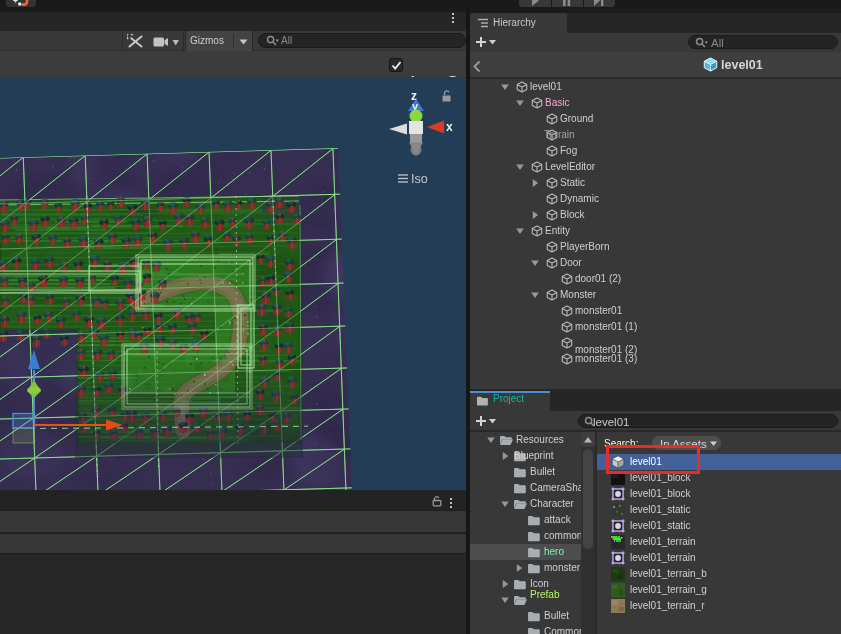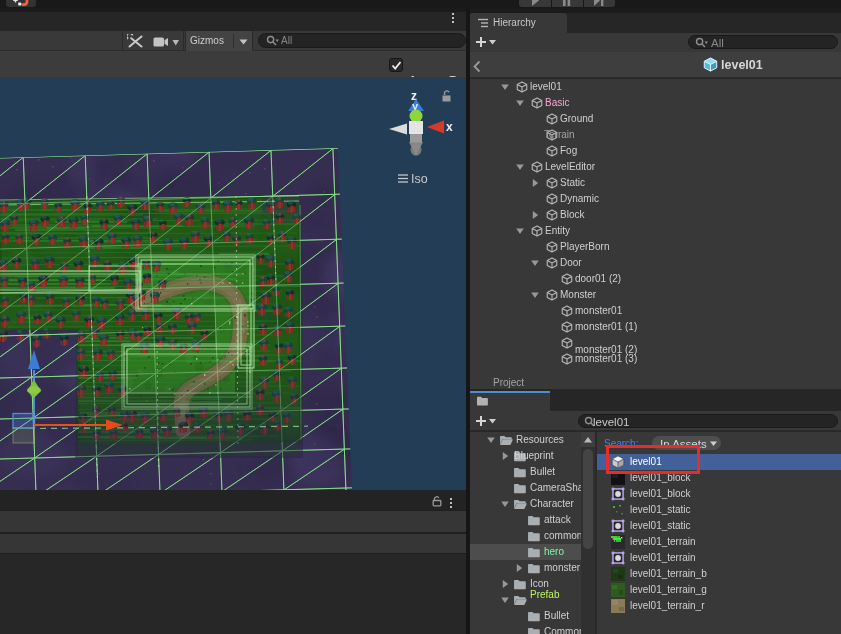--- a/index.html
+++ b/index.html
@@ -2117,21 +2117,21 @@
       </g>
     </svg>
     <div class="t12" style="left:575px;top:352px;color:#cfcfcf">monster01 (3)</div>
 
 <div class="abs" style="left:470px;top:389px;width:371px;height:22px;background:#262626"></div>
 <div class="abs" style="left:470px;top:393px;width:80px;height:18px;background:#383838"></div>
 <div class="abs" style="left:470px;top:390.5px;width:80px;height:2.5px;background:#4a8fd4"></div>
 <svg style="position:absolute;left:476px;top:394px" width="13" height="13" viewBox="0 0 16 16">
       <path d="M1.2 4.2 a0.9 0.9 0 0 1 0.9-0.9 h4 l1.6 1.6 h6 a0.9 0.9 0 0 1 0.9 0.9 v7.4 a0.9 0.9 0 0 1 -0.9 0.9 h-11.6 a0.9 0.9 0 0 1 -0.9-0.9 Z" fill="#b2b2b2"></path>
     </svg>
-<div class="t12" style="left:493px;top:376px;color:#a3a3a3">Project</div>
+<div class="t12" style="left:493px;top:392px;color:#14b8a6">Project</div>
 <div class="abs" style="left:470px;top:411px;width:371px;height:20px;background:#383838;border-bottom:1px solid #2a2a2a"></div>
 <svg class="abs" style="left:475px;top:415px" width="22" height="12" viewBox="0 0 22 12">
   <path d="M6 1 v10 M1 6 h10" stroke="#d5d5d5" stroke-width="2"></path>
   <polygon points="14,4 21,4 17.5,8.5" fill="#cfcfcf"></polygon>
 </svg>
 <div class="abs" style="left:578px;top:414px;width:260px;height:14px;background:#242424;border:1px solid #1a1a1a;border-radius:7px"></div>
 <svg style="position:absolute;left:583px;top:415px" width="14" height="14" viewBox="0 0 14 14">
       <circle cx="5.6" cy="5.6" r="3.1" fill="none" stroke="#8f8f8f" stroke-width="1.4"></circle>
       <line x1="7.9" y1="7.9" x2="11" y2="11" stroke="#8f8f8f" stroke-width="1.4"></line>
     </svg>
@@ -2216,21 +2216,21 @@
     </div>
 
 <div class="abs" style="left:581px;top:432px;width:14px;height:202px;background:#303030"></div>
 <div class="abs" style="left:581px;top:432px;width:14px;height:15px;background:#3e3e3e"></div>
 <svg class="abs" style="left:583px;top:436px" width="10" height="8" viewBox="0 0 10 8">
       <polygon points="5,1 9,6.5 1,6.5" fill="#b8b8b8"></polygon>
     </svg>
 <div class="abs" style="left:583px;top:449px;width:10px;height:100px;background:#444444;border-radius:5px"></div>
 <div class="abs" style="left:595px;top:432px;width:2px;height:202px;background:#2a2a2a"></div>
 
-<div class="t12" style="left:604px;top:437px;color:#3b82f6">Search:</div>
+<div class="t12" style="left:604px;top:437px;color:#fef9c3">Search:</div>
 <div class="abs" style="left:652px;top:436px;width:69px;height:14px;background:#4e4e4e;border-radius:7px"></div>
 <div class="t11" style="left:660px;top:437.5px;color:#d8d8d8;font-size:11.5px">In Assets</div>
 <svg class="abs" style="left:709px;top:441px" width="9" height="6" viewBox="0 0 9 6">
       <polygon points="1,0.5 8,0.5 4.5,5" fill="#cfcfcf"></polygon>
     </svg>
 <div style="position:absolute;left:597px;top:454px;width:244px;height:16px;background:#42619b"></div>
     <svg style="position:absolute;left:611px;top:455px" width="14" height="14" viewBox="0 0 24 24">
       <path d="M12 1.5 L22 6.8 L22 17.2 L12 22.5 L2 17.2 L2 6.8 Z" fill="#c9c9c9"></path>
       <path d="M12 1.5 L22 6.8 L12 12 L2 6.8 Z" fill="#f2f2f2"></path>
       <path d="M12 12 L22 6.8 L22 17.2 L12 22.5 Z" fill="#a8a8a8"></path>

